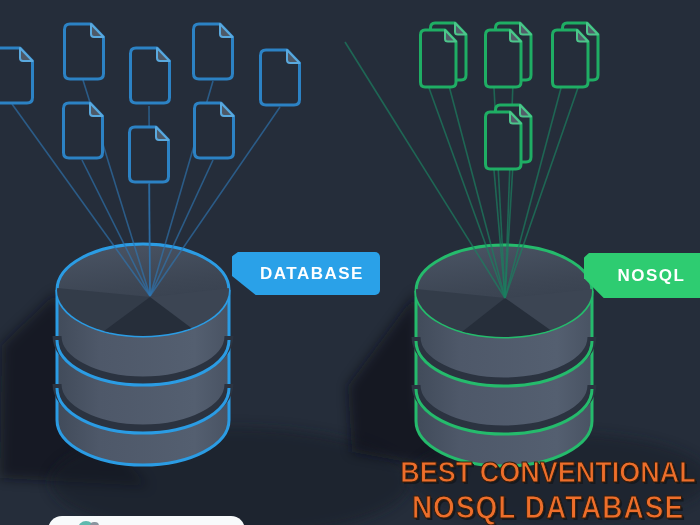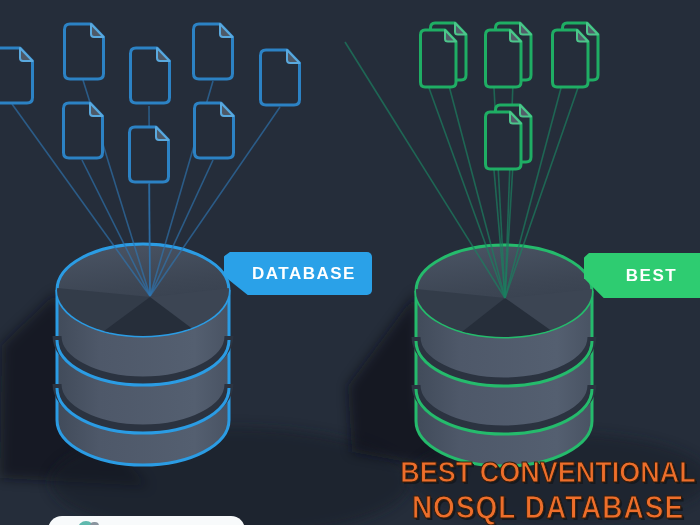--- a/index.html
+++ b/index.html
@@ -8,21 +8,21 @@
     background:#252d3a;
     font-family:"Liberation Sans",sans-serif;
   }
   #scene{position:absolute;left:0;top:0;}
   .tag{
     position:absolute;display:flex;align-items:center;justify-content:center;
     color:#ffffff;font-weight:bold;letter-spacing:1.5px;font-size:17px;
     border-radius:5px;padding-left:12px;
     clip-path:polygon(4% 0,100% 0,100% 100%,16% 100%,0 56%,0 10%);
   }
-  #tag-database{left:224px;top:252px;width:136px;height:43px;background:#2aa1e8;}
+  #tag-database{left:232px;top:252px;width:136px;height:43px;background:#2aa1e8;}
   #tag-nosql{left:584px;top:253px;width:111px;height:45px;background:#2ecc71;}
   #caption{
     position:absolute;left:398px;top:455px;width:300px;text-align:center;
     color:#ed6e2b;font-weight:bold;line-height:1.14;
     transform:scaleY(1.12);transform-origin:top center;
     -webkit-text-stroke:1px #371f0e;
     text-shadow:2px 2px 0 #15191f,1px 1px 0 #371f0e;
   }
   #caption .cap1{font-size:27px;letter-spacing:0px;}
   #caption .cap2{font-size:28px;letter-spacing:1px;}
@@ -157,21 +157,21 @@
       <use href="#docG" transform="translate(484,30)"></use>
       <use href="#docG" transform="translate(551,30)"></use>
       <use href="#docG" transform="translate(484,112)"></use>
     </g>
   </svg>
 
   <div class="tag" id="tag-database">
     <span>DATABASE</span>
   </div>
   <div class="tag" id="tag-nosql">
-    <span>BEST</span>
+    <span>NOSQL</span>
   </div>
 
   <div id="caption">
     <div class="cap1">BEST CONVENTIONAL</div>
     <div class="cap2">NOSQL DATABASE</div>
   </div>
 
   <div id="watermark">
     <span class="glyph"></span>
     <span class="glyph2"></span>

